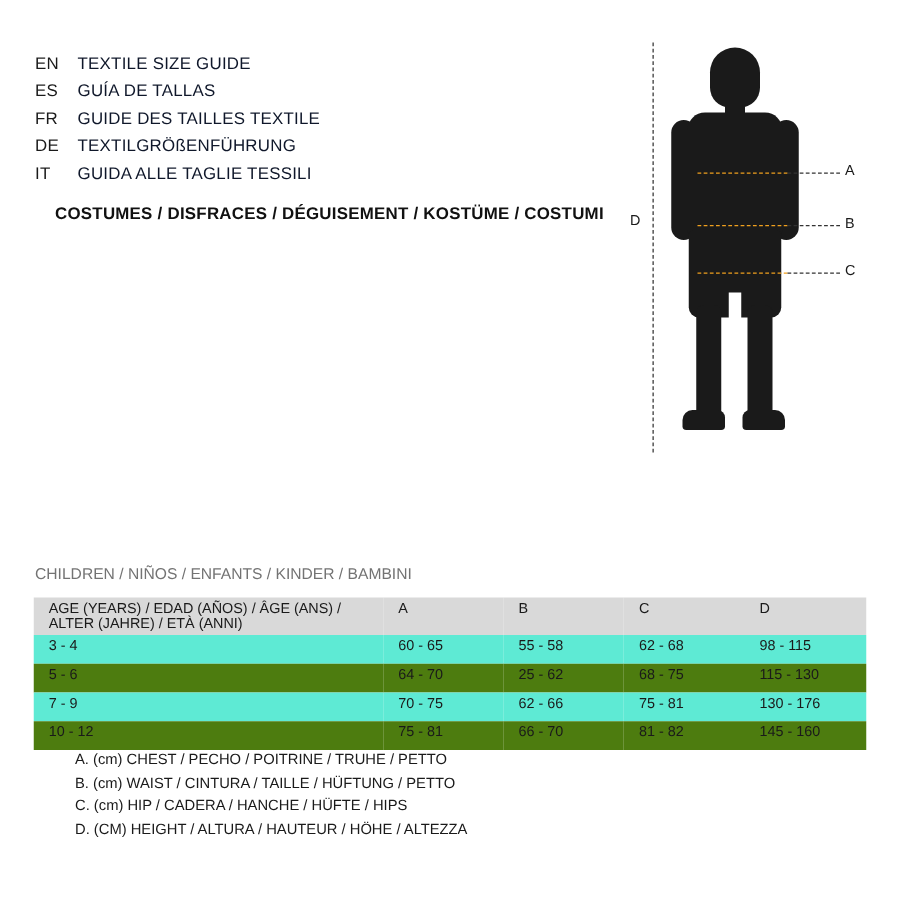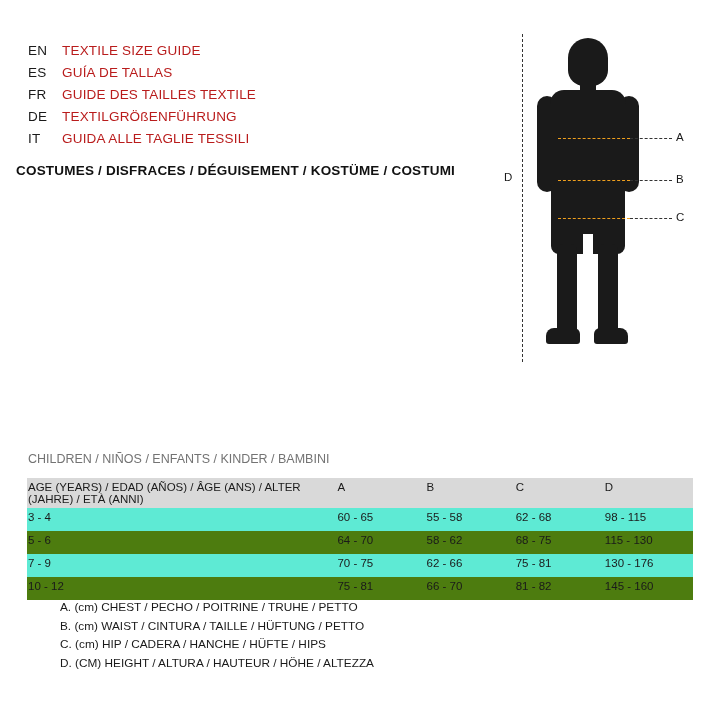--- a/index.html
+++ b/index.html
@@ -34,25 +34,25 @@
     height: 22px;
     font-size: 13.5px;
     letter-spacing: 0.2px;
   }
   .lang-code {
     width: 34px;
     flex: 0 0 34px;
     color: #1a1a1a;
   }
   .lang-text {
-    color: #b91c1c;
+    color: #0f172a;
   }
   .costumes-line {
     position: absolute;
-    left: 16px;
+    left: 44px;
     top: 163px;
     font-size: 13.5px;
     font-weight: bold;
     letter-spacing: 0.2px;
     color: #111;
   }
 
   
   .figure-area {
     position: absolute;
@@ -200,21 +200,21 @@
   table.size-table {
     position: absolute;
     left: 27px;
     top: 478px;
     width: 666px;
     border-collapse: collapse;
     font-size: 11.5px;
   }
   table.size-table th,
   table.size-table td {
-    padding: 3px 1px;
+    padding: 3px 12px;
     text-align: left;
     font-weight: normal;
     vertical-align: top;
   }
   table.size-table thead tr {
     background: #d9d9d9;
     height: 30px;
   }
   table.size-table thead th:first-child {
     width: 300px;
@@ -326,21 +326,21 @@
       <tr class="odd">
         <td>3 - 4</td>
         <td>60 - 65</td>
         <td>55 - 58</td>
         <td>62 - 68</td>
         <td>98 - 115</td>
       </tr>
       <tr class="even">
         <td>5 - 6</td>
         <td>64 - 70</td>
-        <td>58 - 62</td>
+        <td>25 - 62</td>
         <td>68 - 75</td>
         <td>115 - 130</td>
       </tr>
       <tr class="odd">
         <td>7 - 9</td>
         <td>70 - 75</td>
         <td>62 - 66</td>
         <td>75 - 81</td>
         <td>130 - 176</td>
       </tr>

